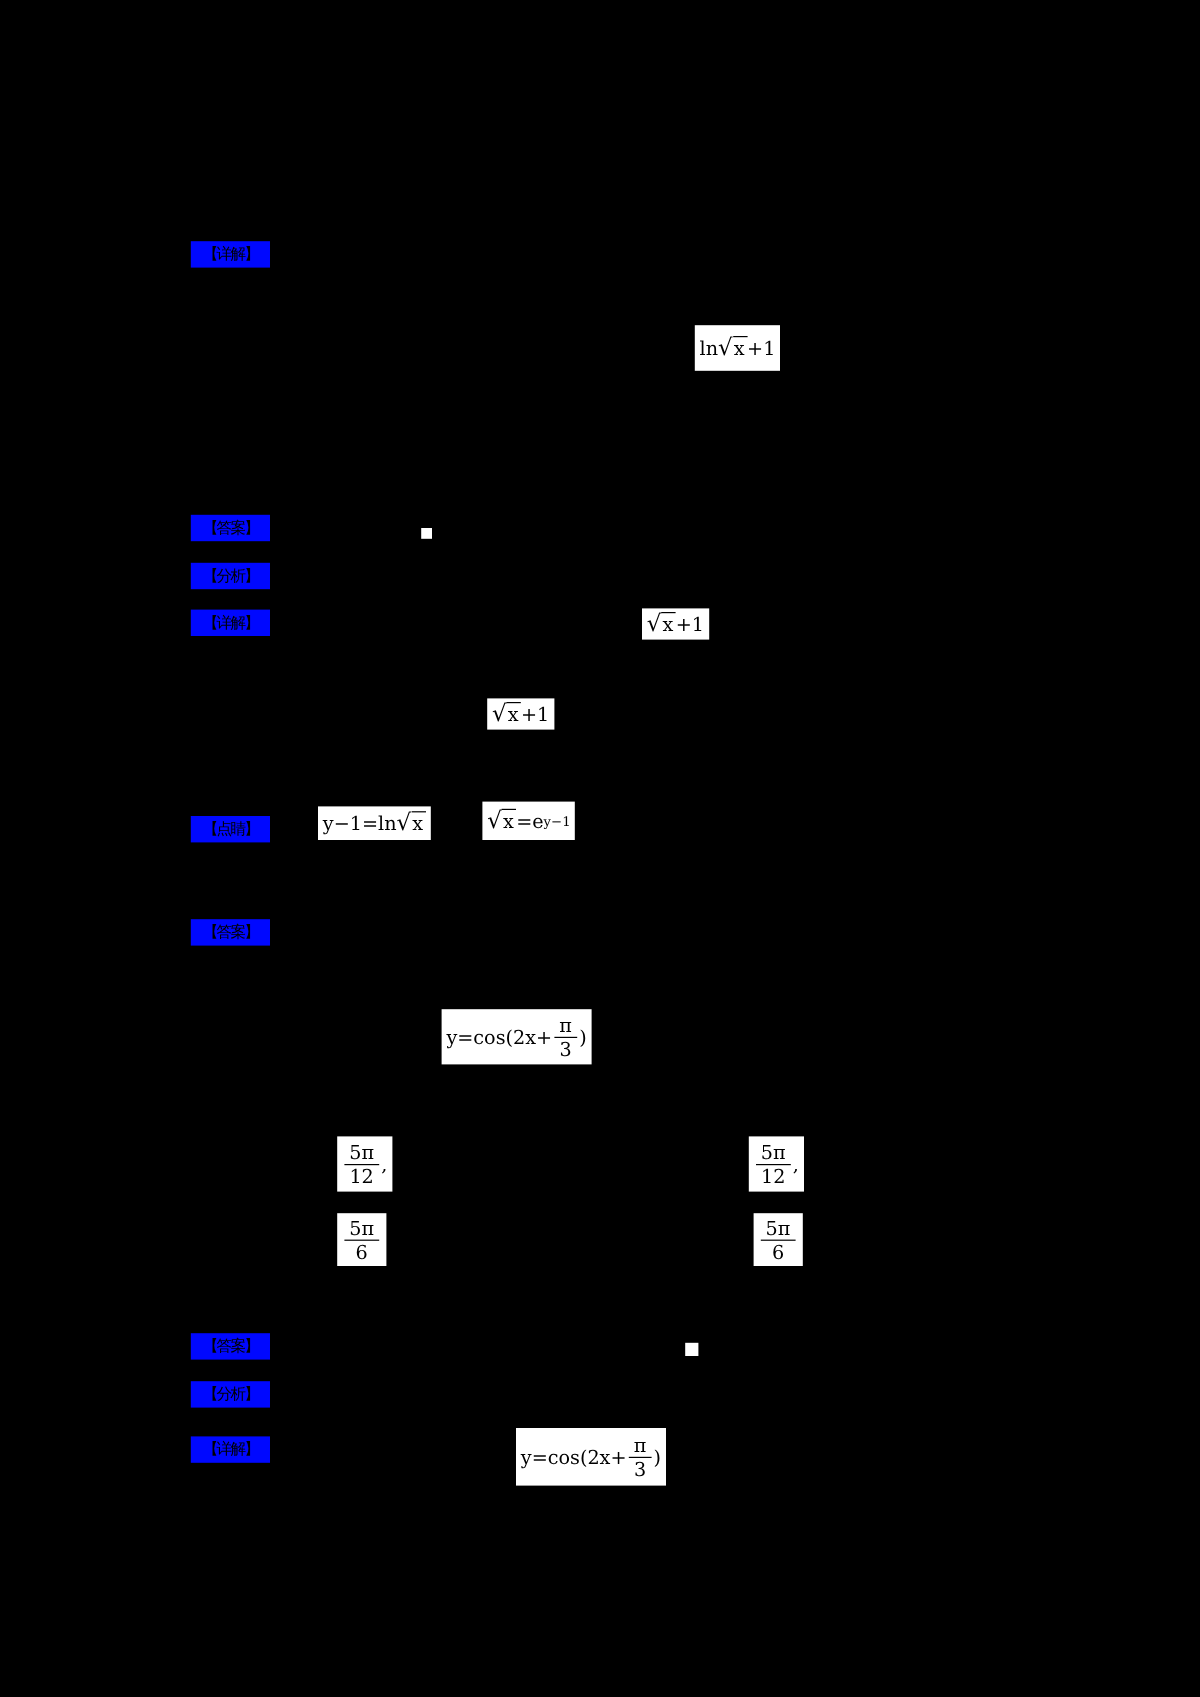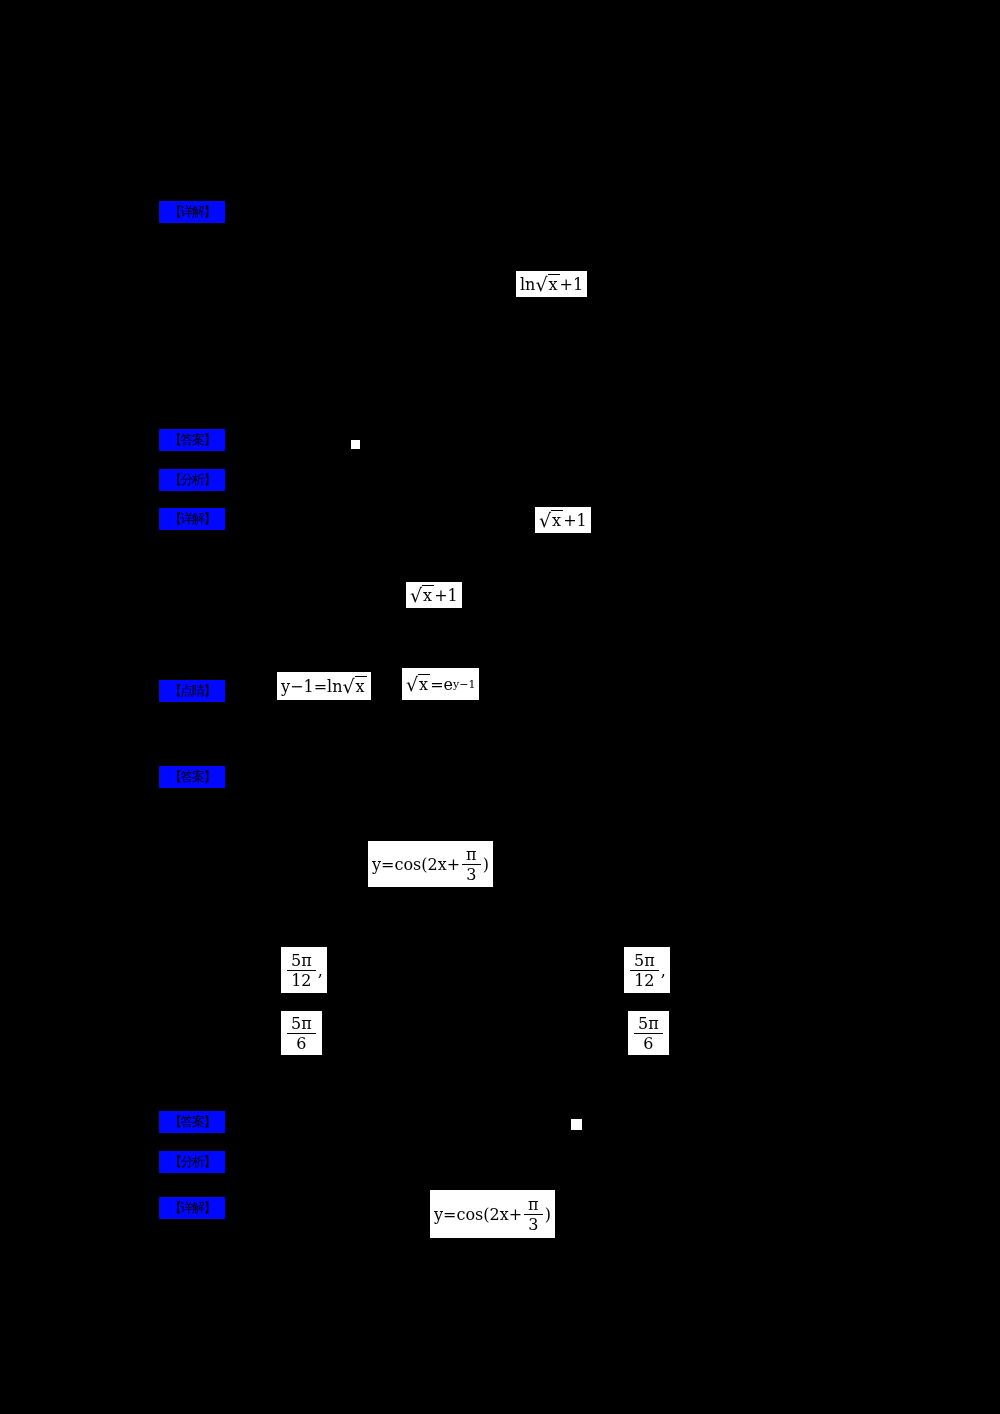--- a/index.html
+++ b/index.html
@@ -45,42 +45,42 @@
 <div class="label" style="left:159px; top:201px;">【详解】</div>
 <div class="label" style="left:159px; top:429px;">【答案】</div>
 <div class="label" style="left:159px; top:469px;">【分析】</div>
 <div class="label" style="left:159px; top:508px;">【详解】</div>
 <div class="label" style="left:159px; top:680px;">【点睛】</div>
 <div class="label" style="left:159px; top:766px;">【答案】</div>
 <div class="label" style="left:159px; top:1111px;">【答案】</div>
 <div class="label" style="left:159px; top:1151px;">【分析】</div>
 <div class="label" style="left:159px; top:1197px;">【详解】</div>
 
-<div class="formula" style="left:516px; top:271px; height:26px;">
+<div class="formula" style="left:579px; top:271px; height:38px;">
   <span>ln</span>
     <span class="sqrt-sym">√</span>
     <span class="rad">x</span>
     <span>+1</span>
 </div>
 
 <div class="fragment" style="left:351px; top:440px; width:9px; height:9px;"></div>
 
 <div class="formula" style="left:535px; top:507px; height:26px;">
   <span class="sqrt-sym">√</span>
     <span class="rad">x</span>
     <span>+1</span>
 </div>
 
 <div class="formula" style="left:406px; top:582px; height:26px;">
   <span class="sqrt-sym">√</span>
     <span class="rad">x</span>
     <span>+1</span>
 </div>
 
-<div class="formula" style="left:277px; top:672px; height:28px;">
+<div class="formula" style="left:265px; top:672px; height:28px;">
   <span>y−1=ln</span>
     <span class="sqrt-sym">√</span>
     <span class="rad">x</span>
 </div>
 
 <div class="formula" style="left:402px; top:668px; height:32px;">
   <span class="sqrt-sym">√</span>
     <span class="rad">x</span>
     <span>=e</span>
     <span class="sup">y−1</span>

